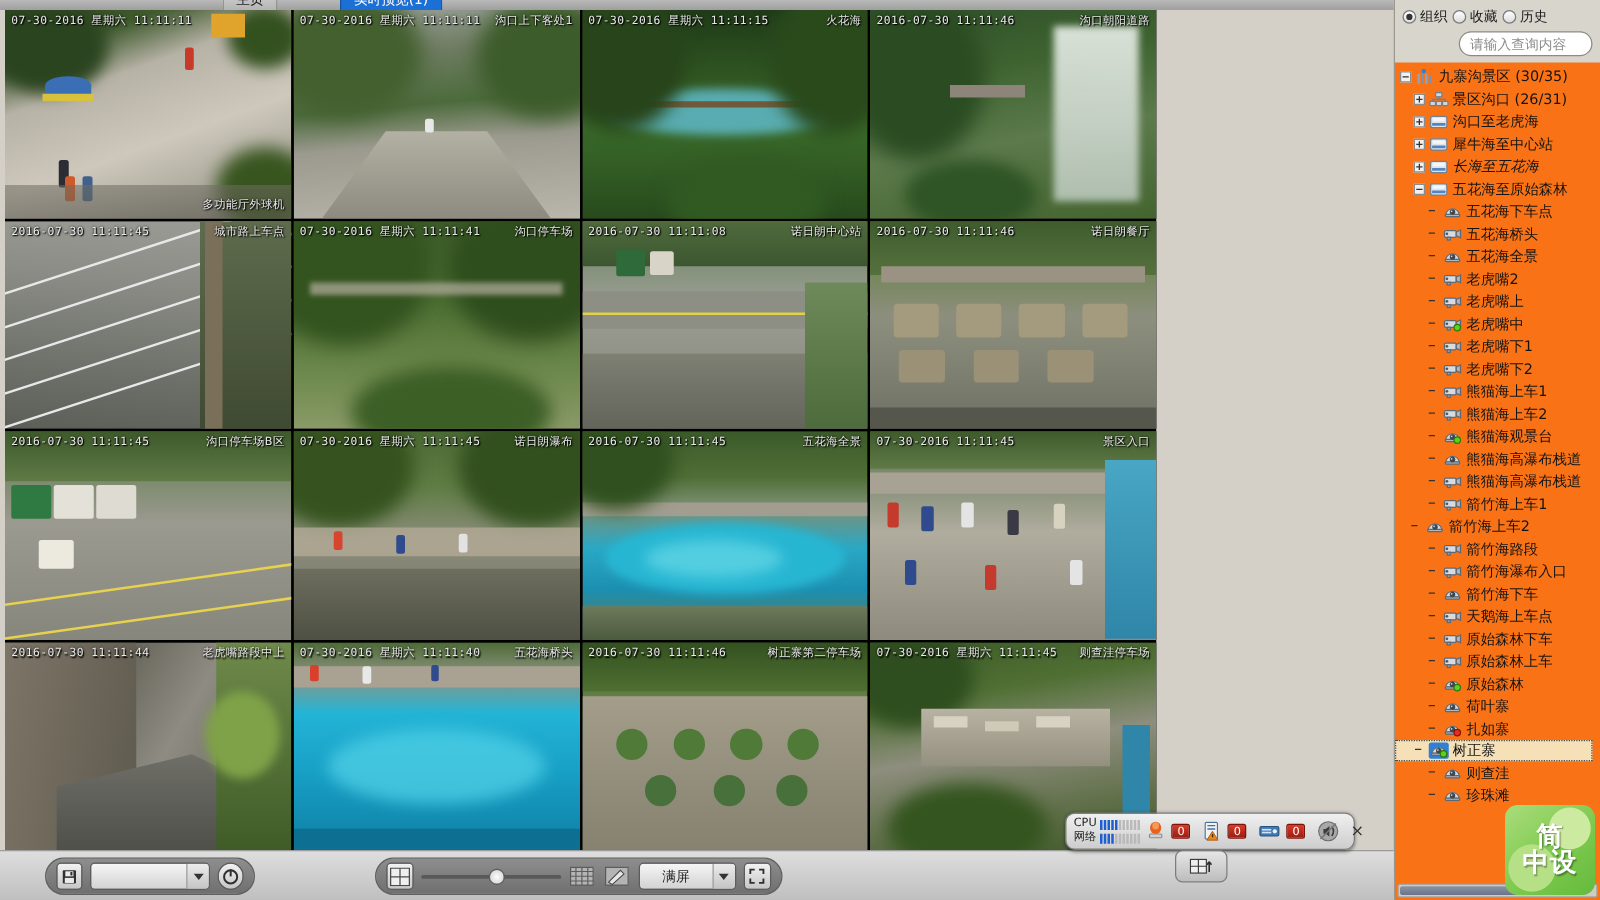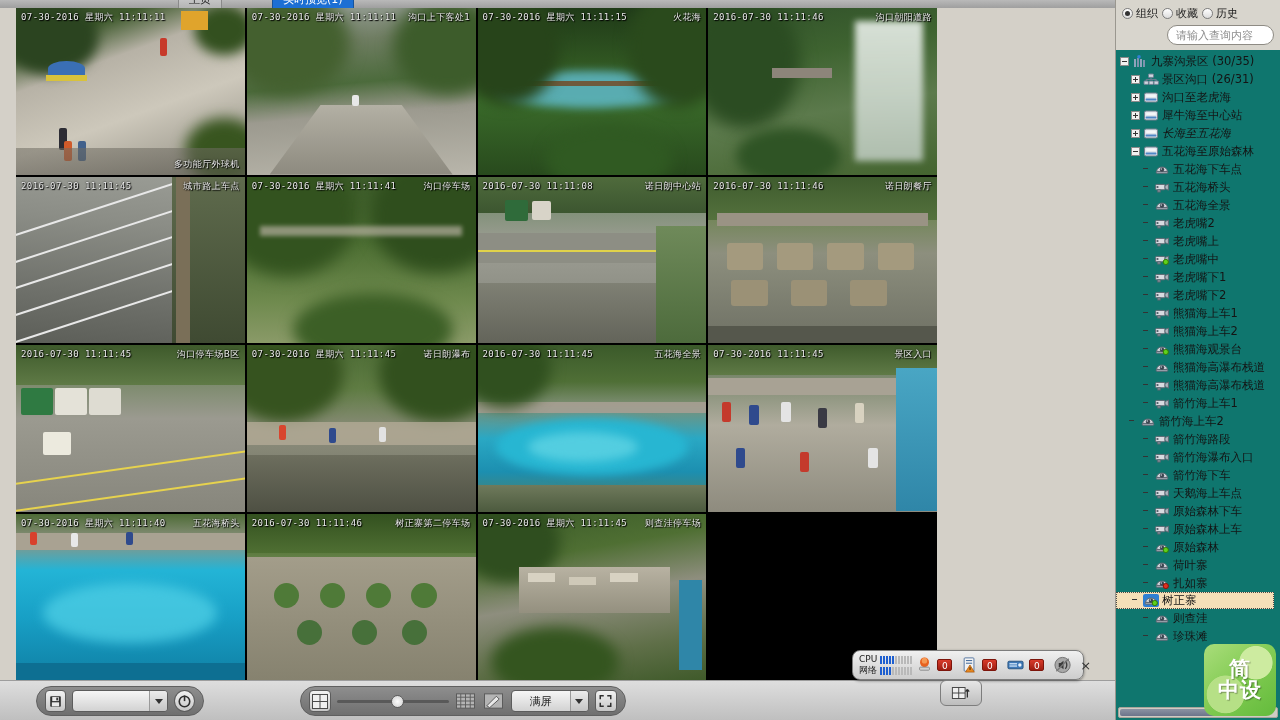--- a/index.html
+++ b/index.html
@@ -21,21 +21,21 @@
     font-size: 11px; color: #222; padding: 0 10px;
     border: 1px solid #8a8a8a; border-bottom: none;
     border-radius: 3px 3px 0 0;
     background: linear-gradient(#d8d8d8, #b4b4b4);
     white-space: nowrap;
   }
   .tab.sel { background: #1c6fd4; color: #fff; border-color: #15539c; }
 
   
   #wall {
-    position: absolute; left: 16px; top: 8px;
+    position: absolute; left: 4px; top: 8px;
     width: 921px; height: 672px;
     background: #000; display: grid;
     grid-template-columns: repeat(4, 1fr);
     grid-template-rows: repeat(4, 1fr);
     gap: 2px;
   }
   .tile {
     position: relative; overflow: hidden; background: #10150f;
   }
   .scene { position: absolute; inset: 0; }
@@ -78,21 +78,21 @@
     background: #fff; border: 1px solid #8e8b84; border-radius: 10px;
     overflow: hidden;
   }
   #searchbox input {
     flex: 1; border: none; outline: none; background: transparent;
     font-size: 11px; padding-left: 8px; color: #333;
     font-family: "DejaVu Sans", sans-serif;
   }
   #searchbox input::placeholder { color: #8d8d8d; }
   #tree {
-    flex: 1; overflow: hidden; background: #0f766e;
+    flex: 1; overflow: hidden; background: #f97316;
     padding-top: 2px; position: relative; text-align: center;
   }
   .node {
     display: flex; align-items: center; height: 18px;
     font-size: 11.5px; color: #141414; white-space: nowrap;
   }
   .node.sel {
     background: #f6e0b8; border: 1px dotted #4a4a4a; height: 17px;
     margin-right: 6px;
   }
@@ -390,20 +390,30 @@
         <div class="blob" style="left:64%;top:35%;width:4%;height:12%;background:#d8d2c0;border-radius:2px;"></div>
         <div class="blob" style="left:12%;top:62%;width:4%;height:12%;background:#2f4a8d;border-radius:2px;"></div>
         <div class="blob" style="left:40%;top:64%;width:4%;height:12%;background:#c43a2c;border-radius:2px;"></div>
         <div class="blob" style="left:70%;top:62%;width:4%;height:12%;background:#e4e4e4;border-radius:2px;"></div>
         <div class="strip" style="right:0;top:14%;width:18%;height:86%;background:linear-gradient(#49a6c4,#2f86a8);"></div>
       </div>
       <div class="osd-time">07-30-2016 11:11:45</div>
       <div class="osd-name top">景区入口</div>
     </div>
 
+    <div class="tile">
+      <div class="scene" style="background:linear-gradient(120deg,#7f7a6e 0%,#6c6a5f 34%,#8e8b82 55%,#55564e 100%);">
+        <div class="strip" style="left:0;top:0;width:46%;height:100%;background:linear-gradient(100deg,#7d7567,#5e5a4e);"></div>
+        <div class="strip" style="left:18%;bottom:0;width:74%;height:46%;background:linear-gradient(#6f6f68,#4f504a);clip-path:polygon(0 34%,64% 0,100% 38%,100% 100%,0 100%);"></div>
+        <div class="strip" style="right:0;top:0;width:26%;height:100%;background:linear-gradient(#6f8a4a,#3f5c28);"></div>
+        <div class="blob" style="right:4%;top:24%;width:26%;height:42%;background:#7fa148;filter:blur(4px);"></div>
+      </div>
+      <div class="osd-time">2016-07-30 11:11:44</div>
+      <div class="osd-name top">老虎嘴路段中上</div>
+    </div>
 
     <div class="tile">
       <div class="scene" style="background:linear-gradient(180deg,#4d6b36 0%,#8f9482 16%,#23b4d6 34%,#18a0c6 62%,#0f7fa4 100%);">
         <div class="strip" style="left:0;top:12%;width:100%;height:10%;background:#a9a292;"></div>
         <div class="blob" style="left:6%;top:11%;width:3%;height:8%;background:#d8402c;border-radius:2px;"></div>
         <div class="blob" style="left:24%;top:12%;width:3%;height:8%;background:#e8e8e8;border-radius:2px;"></div>
         <div class="blob" style="left:48%;top:11%;width:3%;height:8%;background:#2f4a8d;border-radius:2px;"></div>
         <div class="blob" style="left:12%;top:42%;width:76%;height:36%;background:#4fd0e6;border-radius:50%;filter:blur(6px);opacity:.75;"></div>
         <div class="strip" style="left:0;bottom:0;width:100%;height:10%;background:#0d6f92;"></div>
       </div>

